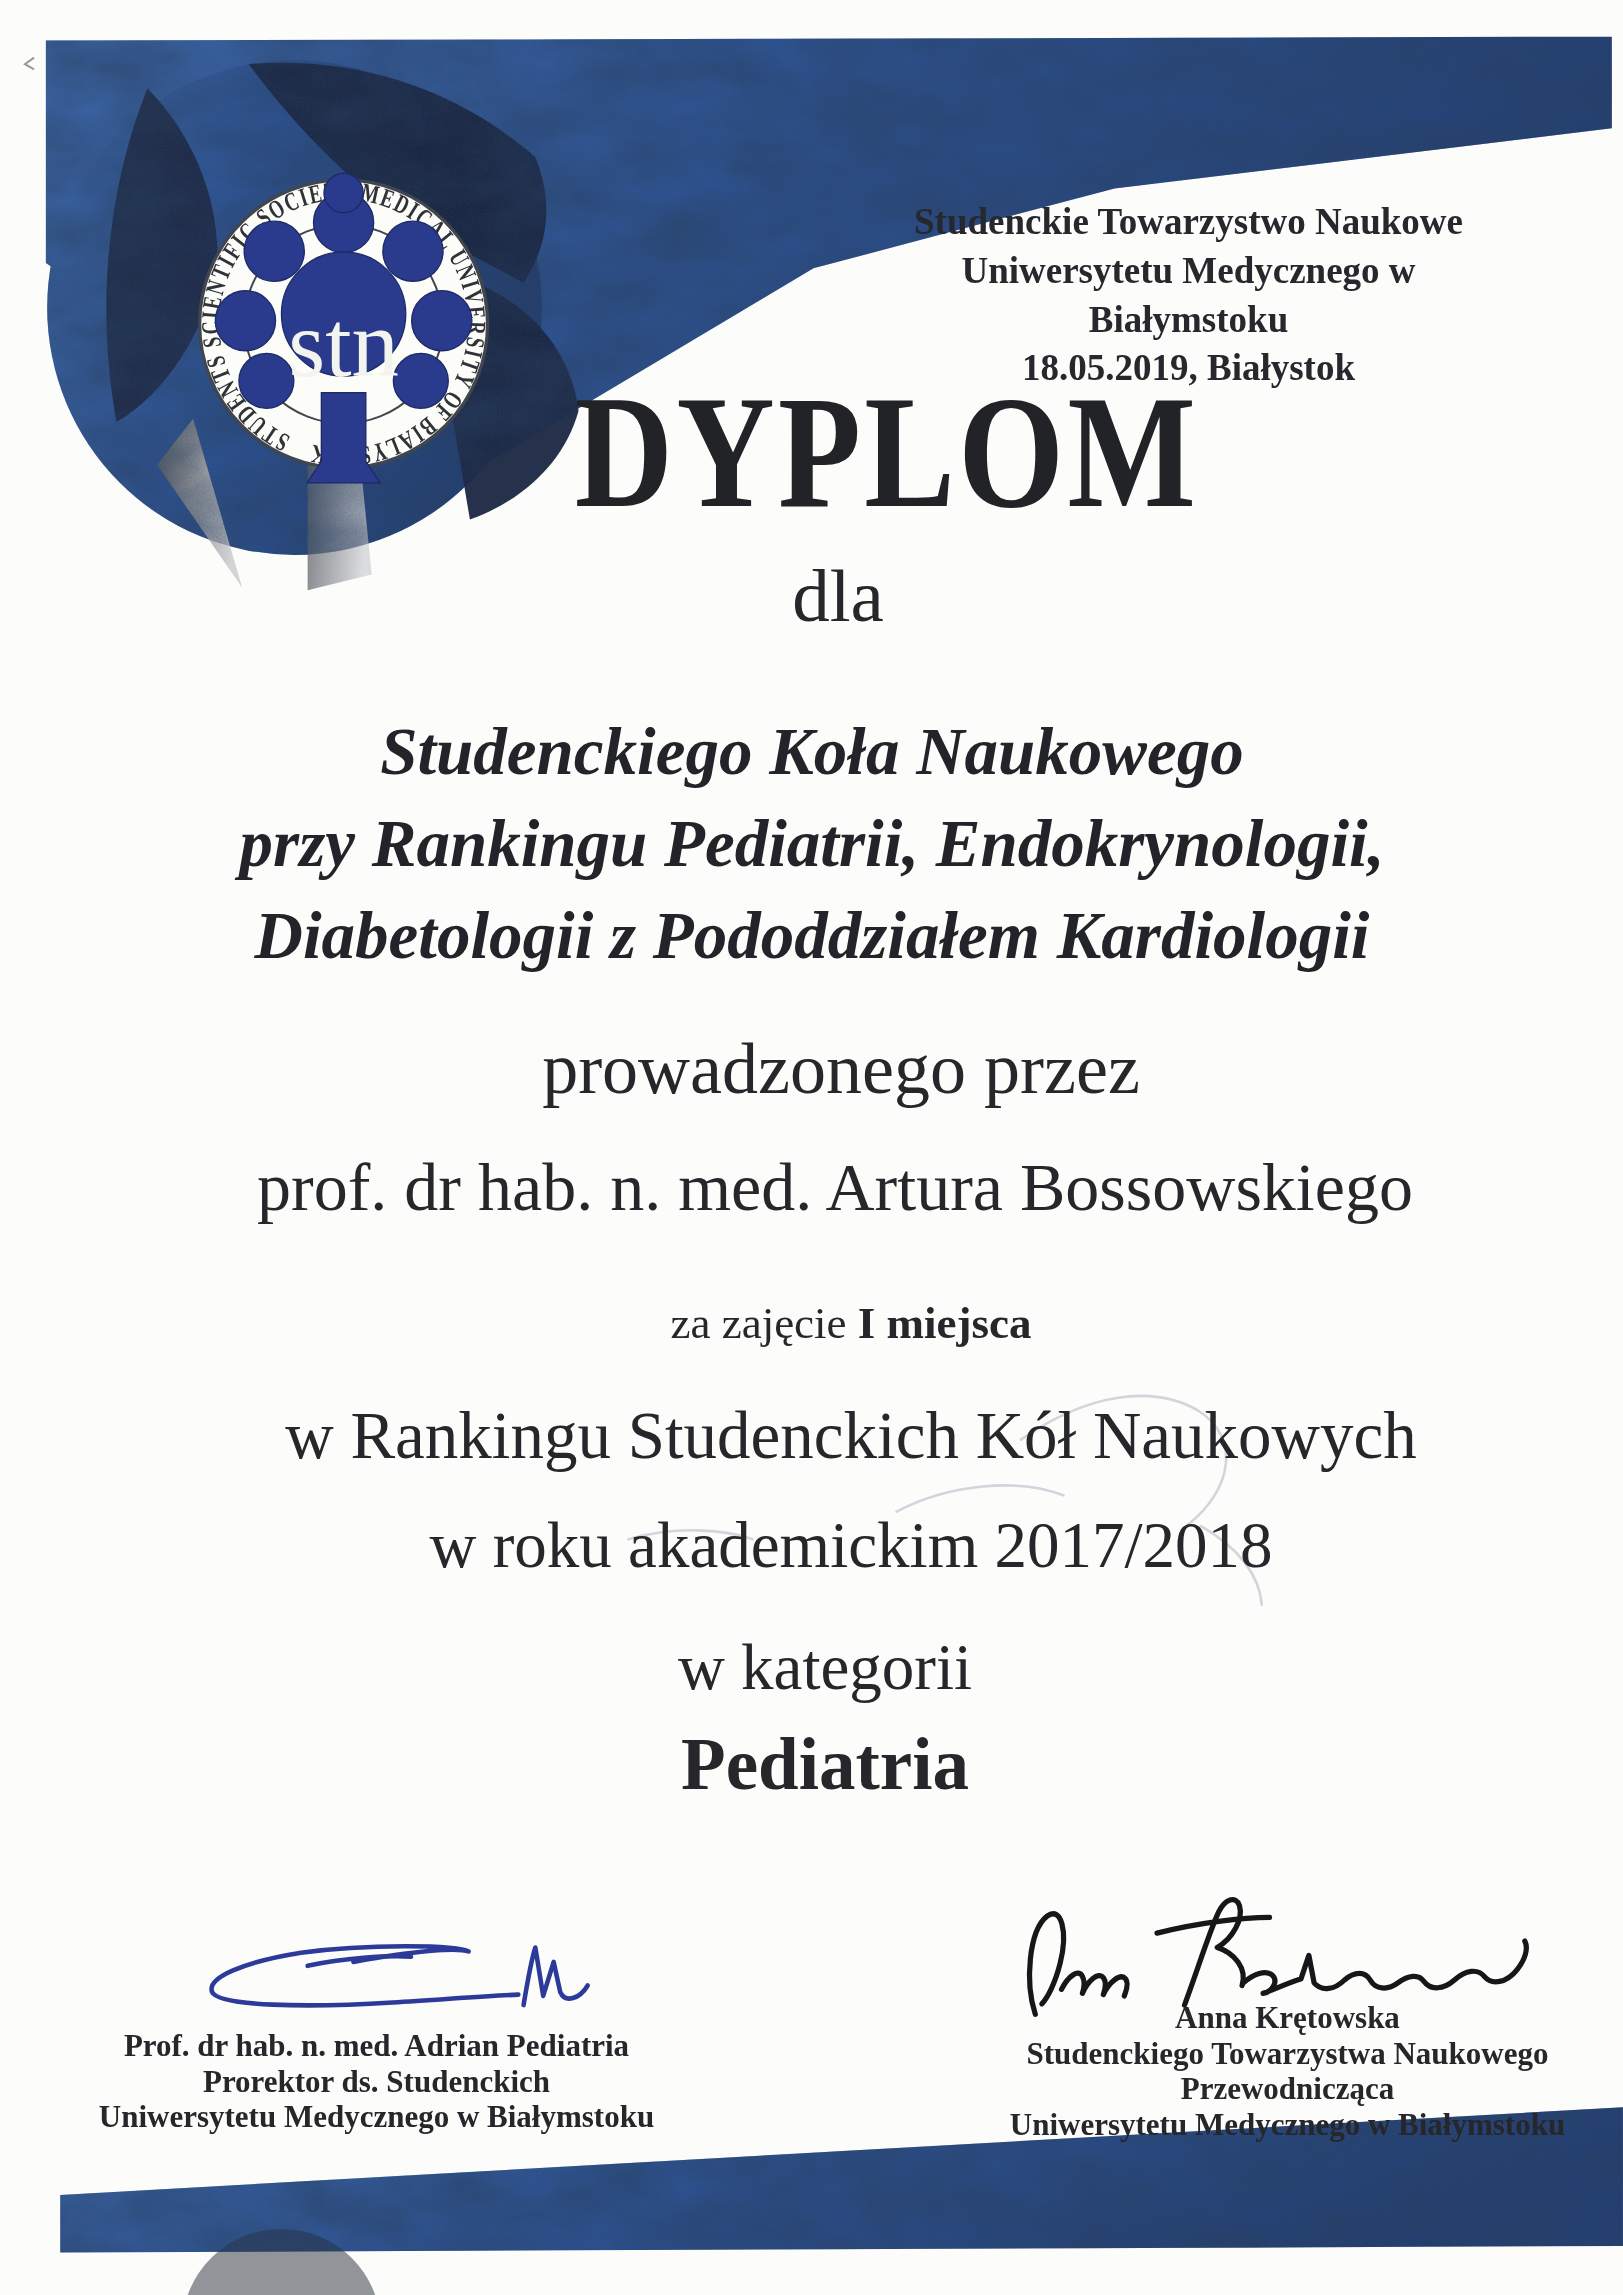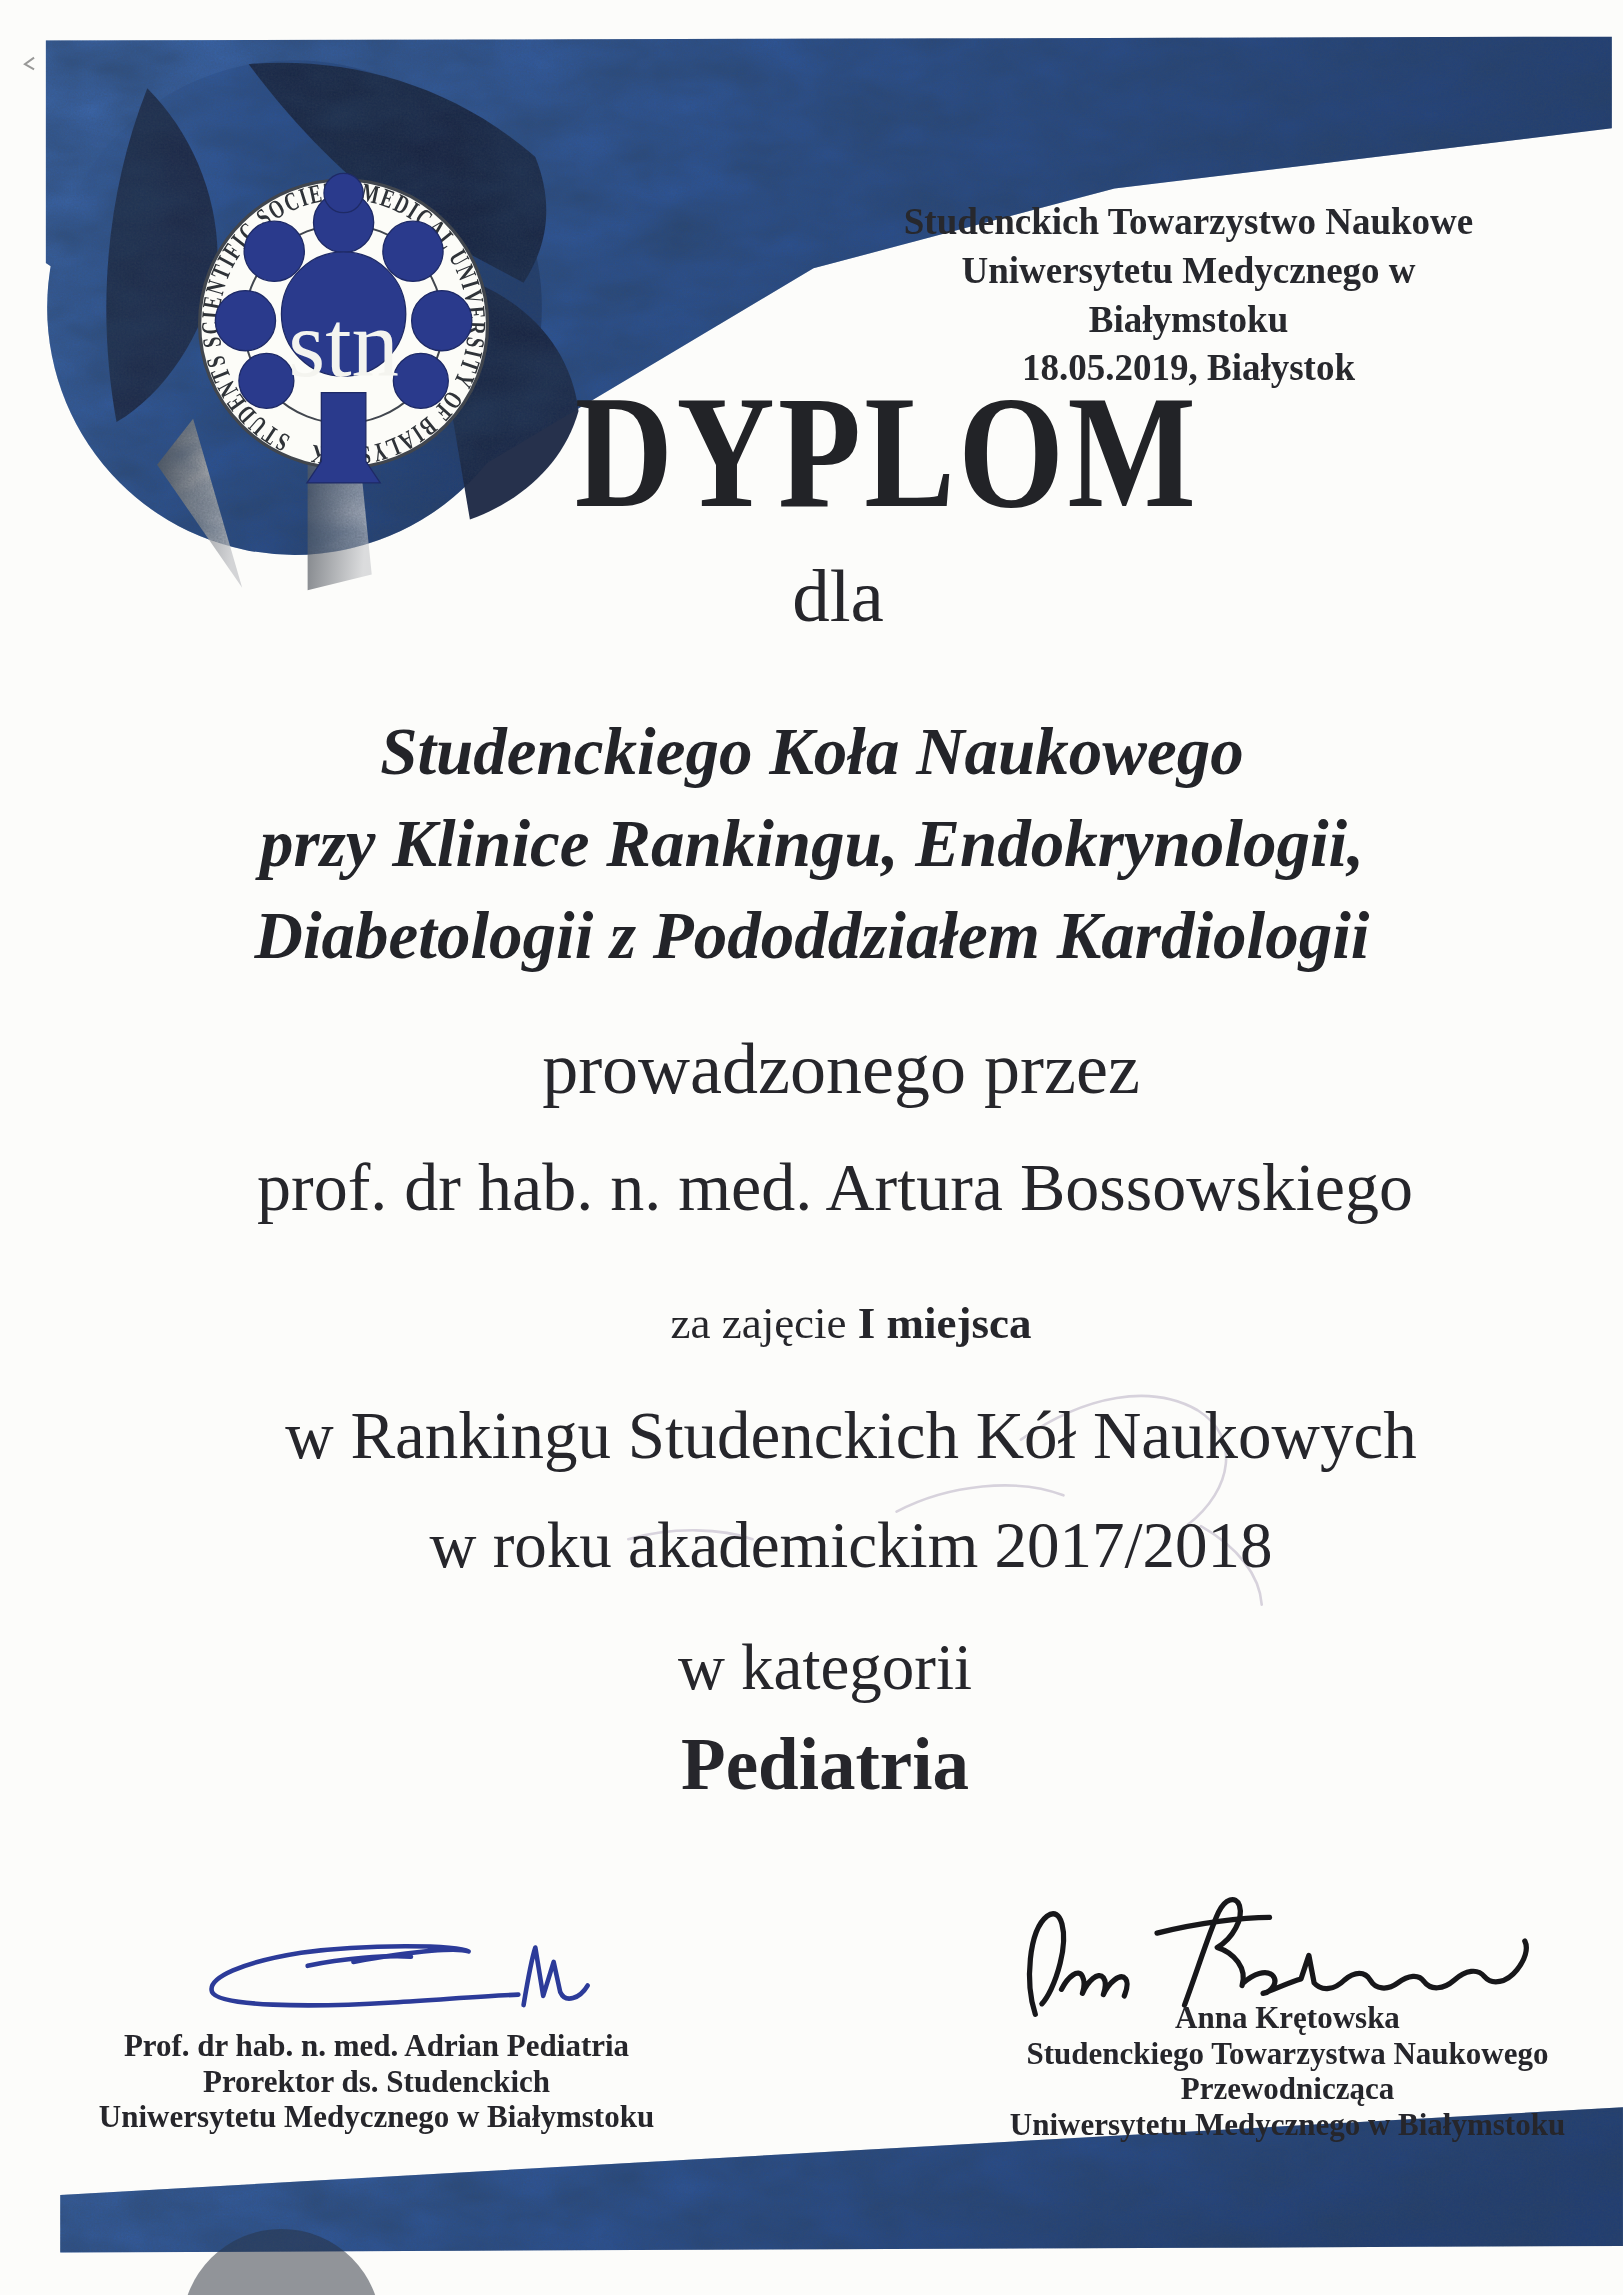--- a/index.html
+++ b/index.html
@@ -120,32 +120,32 @@
     <g fill="none" stroke="#17171a" stroke-width="8" stroke-linecap="round" stroke-linejoin="round">
       <path d="M 1582 3078 C 1566 3030 1572 2950 1600 2928 C 1622 2912 1632 2952 1620 3000 C 1612 3032 1600 3054 1592 3062"></path>
       <path d="M 1622 3040 C 1632 3020 1648 3008 1654 3020 C 1658 3028 1656 3040 1654 3046 C 1662 3028 1678 3012 1686 3022 C 1692 3030 1688 3042 1686 3048 C 1694 3030 1712 3014 1720 3024 C 1726 3032 1720 3044 1718 3050"></path>
       <path d="M 1810 3064 C 1830 3010 1848 2952 1862 2922 C 1872 2902 1888 2896 1894 2912 C 1900 2932 1884 2962 1860 2976 C 1886 2984 1906 3008 1898 3034"></path>
       <path d="M 1768 2954 C 1830 2938 1900 2930 1940 2930"></path>
       <path d="M 1900 3030 C 1916 3016 1934 3010 1944 3018 C 1954 3028 1944 3044 1930 3046 C 1948 3040 1972 3028 1988 3024 L 2000 2988 L 2008 3030 C 2020 3044 2040 3040 2054 3026 C 2070 3012 2086 3012 2094 3026 C 2102 3040 2120 3042 2136 3030 C 2152 3018 2168 3016 2176 3028 C 2186 3042 2206 3040 2222 3026 C 2240 3010 2258 3008 2268 3020 C 2280 3034 2302 3030 2318 3010 C 2330 2995 2336 2978 2330 2966"></path>
     </g>
   </svg>
 
   <div class="txt org-block">
-    <div>Studenckich Towarzystwo Naukowe</div>
+    <div>Studenckie Towarzystwo Naukowe</div>
     <div>Uniwersytetu Medycznego w Białymstoku</div>
     <div>18.05.2019, Białystok</div>
   </div>
 
   <div class="txt title">DYPLOM</div>
 
   <div class="txt dla">dla</div>
 
   <div class="txt recipient">
     <div>Studenckiego Koła Naukowego</div>
-    <div>przy Klinice Rankingu, Endokrynologii,</div>
+    <div>przy Rankingu Pediatrii, Endokrynologii,</div>
     <div>Diabetologii z Pododdziałem Kardiologii</div>
   </div>
 
   <div class="txt ledby">prowadzonego przez</div>
   <div class="txt leader">prof. dr hab. n. med. Artura Bossowskiego</div>
 
   <div class="txt award1"><span>za zajęcie </span><b>I miejsca</b></div>
   <div class="txt award2">w Rankingu Studenckich Kół Naukowych</div>
   <div class="txt award3">w roku akademickim 2017/2018</div>
   <div class="txt award4">w kategorii</div>

